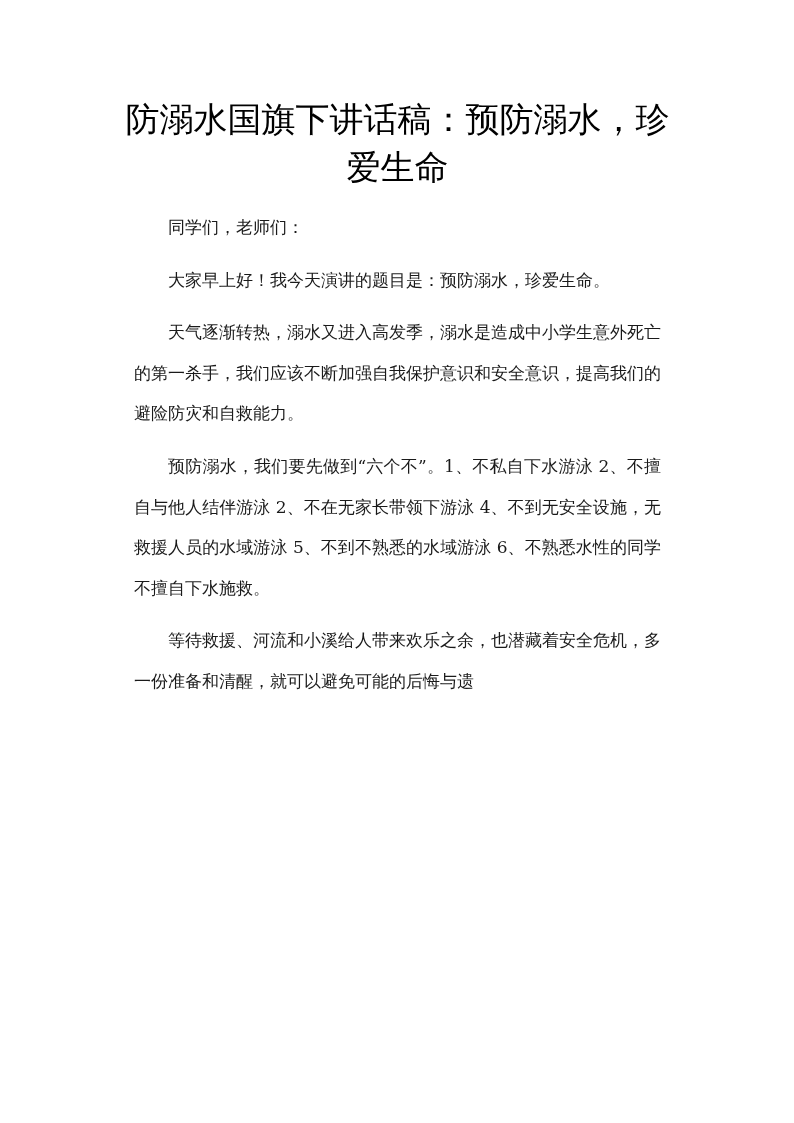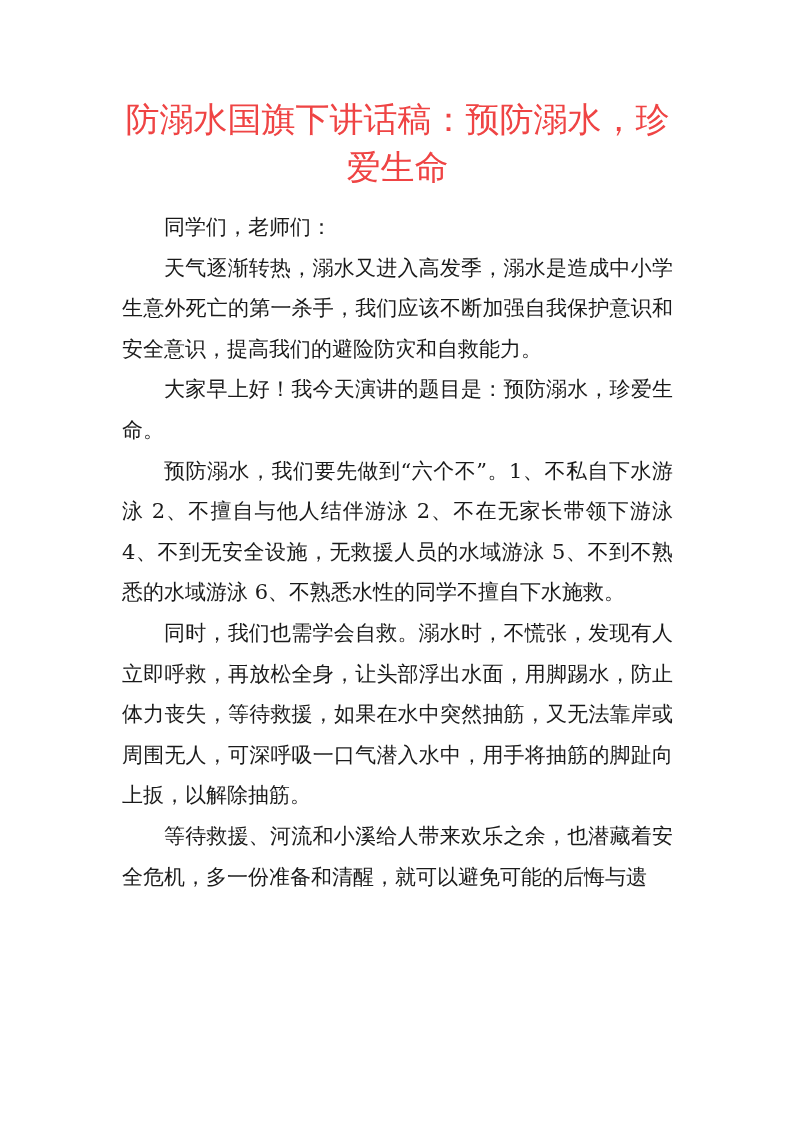--- a/index.html
+++ b/index.html
@@ -21,36 +21,35 @@
     top: 95px;
     width: 551px;
   }
   .title {
     font-size: 34px;
     line-height: 48px;
     text-align: center;
     font-weight: normal;
     margin: 0 0 16px 0;
     letter-spacing: 0px;
-    color: #ef4444;
+    color: #000000;
   }
   .para {
-    font-size: 21px;
+    font-size: 17px;
     line-height: 40.6px;
-    margin: 0;
+    margin: 12px;
     text-indent: 2em;
     text-align: justify;
     letter-spacing: 0px;
     word-break: break-all;
   }
 </style>
 </head>
 <body>
 
 <div class="page">
   <h1 class="title">防溺水国旗下讲话稿：预防溺水，珍爱生命</h1>
   <p class="para">同学们，老师们：</p>
+  <p class="para">大家早上好！我今天演讲的题目是：预防溺水，珍爱生命。</p>
   <p class="para">天气逐渐转热，溺水又进入高发季，溺水是造成中小学生意外死亡的第一杀手，我们应该不断加强自我保护意识和安全意识，提高我们的避险防灾和自救能力。</p>
-  <p class="para">大家早上好！我今天演讲的题目是：预防溺水，珍爱生命。</p>
   <p class="para">预防溺水，我们要先做到“六个不”。1、不私自下水游泳 2、不擅自与他人结伴游泳 2、不在无家长带领下游泳 4、不到无安全设施，无救援人员的水域游泳 5、不到不熟悉的水域游泳 6、不熟悉水性的同学不擅自下水施救。</p>
-  <p class="para">同时，我们也需学会自救。溺水时，不慌张，发现有人立即呼救，再放松全身，让头部浮出水面，用脚踢水，防止体力丧失，等待救援，如果在水中突然抽筋，又无法靠岸或周围无人，可深呼吸一口气潜入水中，用手将抽筋的脚趾向上扳，以解除抽筋。</p>
   <p class="para">等待救援、河流和小溪给人带来欢乐之余，也潜藏着安全危机，多一份准备和清醒，就可以避免可能的后悔与遗</p>
 </div>
 
 </body></html>

